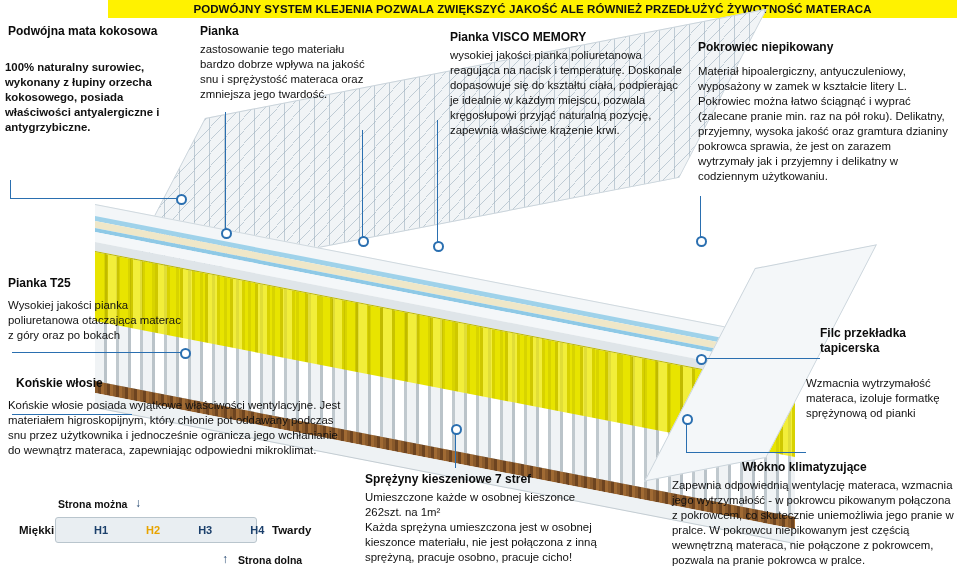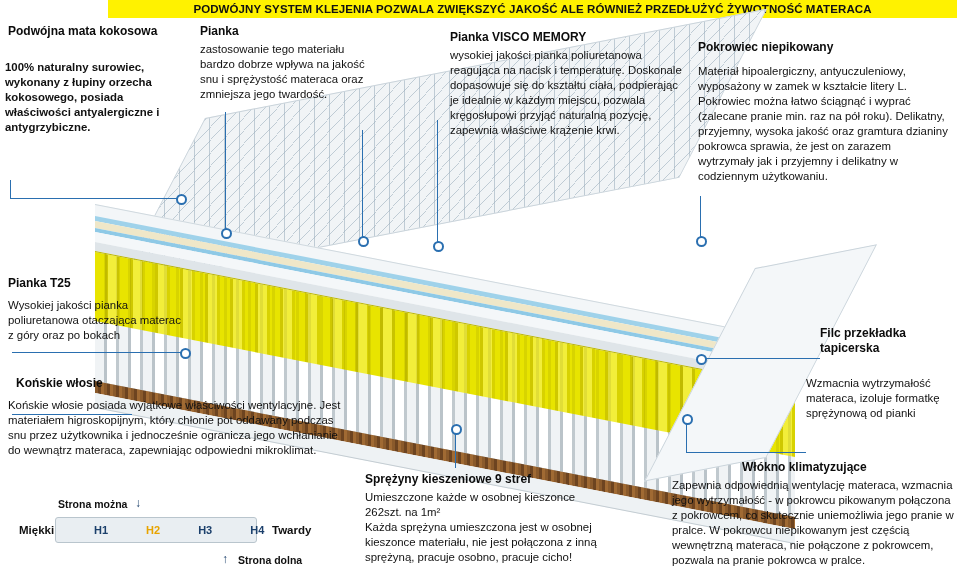--- a/index.html
+++ b/index.html
@@ -202,21 +202,21 @@
 
   <div class="cap" style="left:698px;top:40px;width:250px;">Pokrowiec niepikowany</div>
   <div class="txt" style="left:698px;top:64px;width:252px;">Materiał hipoalergiczny, antyuczuleniowy, wyposażony w zamek w kształcie litery L. Pokrowiec można łatwo ściągnąć i wyprać (zalecane pranie min. raz na pół roku). Delikatny, przyjemny, wysoka jakość oraz gramtura dzianiny pokrowca sprawia, że jest on zarazem wytrzymały jak i przyjemny i delikatny w codziennym użytkowaniu.</div>
 
   <div class="cap" style="left:8px;top:276px;width:156px;">Pianka T25</div>
   <div class="txt" style="left:8px;top:298px;width:178px;">Wysokiej jakości pianka poliuretanowa otaczająca materac z góry oraz po bokach</div>
 
   <div class="cap" style="left:16px;top:376px;width:220px;">Końskie włosie</div>
   <div class="txt" style="left:8px;top:398px;width:345px;">Końskie włosie posiada wyjątkowe właściwości wentylacyjne. Jest materiałem higroskopijnym, który chłonie pot oddawany podczas snu przez użytkownika i jednocześnie ogranicza jego wchłanianie do wewnątrz materaca, zapewniając odpowiedni mikroklimat.</div>
 
-  <div class="cap" style="left:365px;top:472px;width:260px;">Sprężyny kieszeniowe 9 stref</div>
+  <div class="cap" style="left:365px;top:472px;width:260px;">Sprężyny kieszeniowe 7 stref</div>
   <div class="txt" style="left:365px;top:490px;width:240px;white-space:pre-line;">Umieszczone każde w osobnej kieszonce 262szt. na 1m²
 Każda sprężyna umieszczona jest w osobnej kieszonce materiału, nie jest połączona z inną sprężyną, pracuje osobno, pracuje cicho!</div>
 
   <div class="cap" style="left:820px;top:326px;width:136px;">Filc przekładka tapicerska</div>
   <div class="txt" style="left:806px;top:376px;width:146px;">Wzmacnia wytrzymałość materaca, izoluje formatkę sprężynową od pianki</div>
 
   <div class="cap" style="left:742px;top:460px;width:220px;">Włókno klimatyzujące</div>
   <div class="txt" style="left:672px;top:478px;width:282px;">Zapewnia odpowiednią wentylację materaca, wzmacnia jego wytrzymałość - w pokrowcu pikowanym połączona z pokrowcem, co skutecznie uniemożliwia jego pranie w pralce. W pokrowcu niepikowanym jest częścią wewnętrzną materaca, nie połączone z pokrowcem, pozwala na pranie pokrowca w pralce.</div>
 
   <div class="lbl-small" style="left:58px;top:498px;">Strona można</div>

